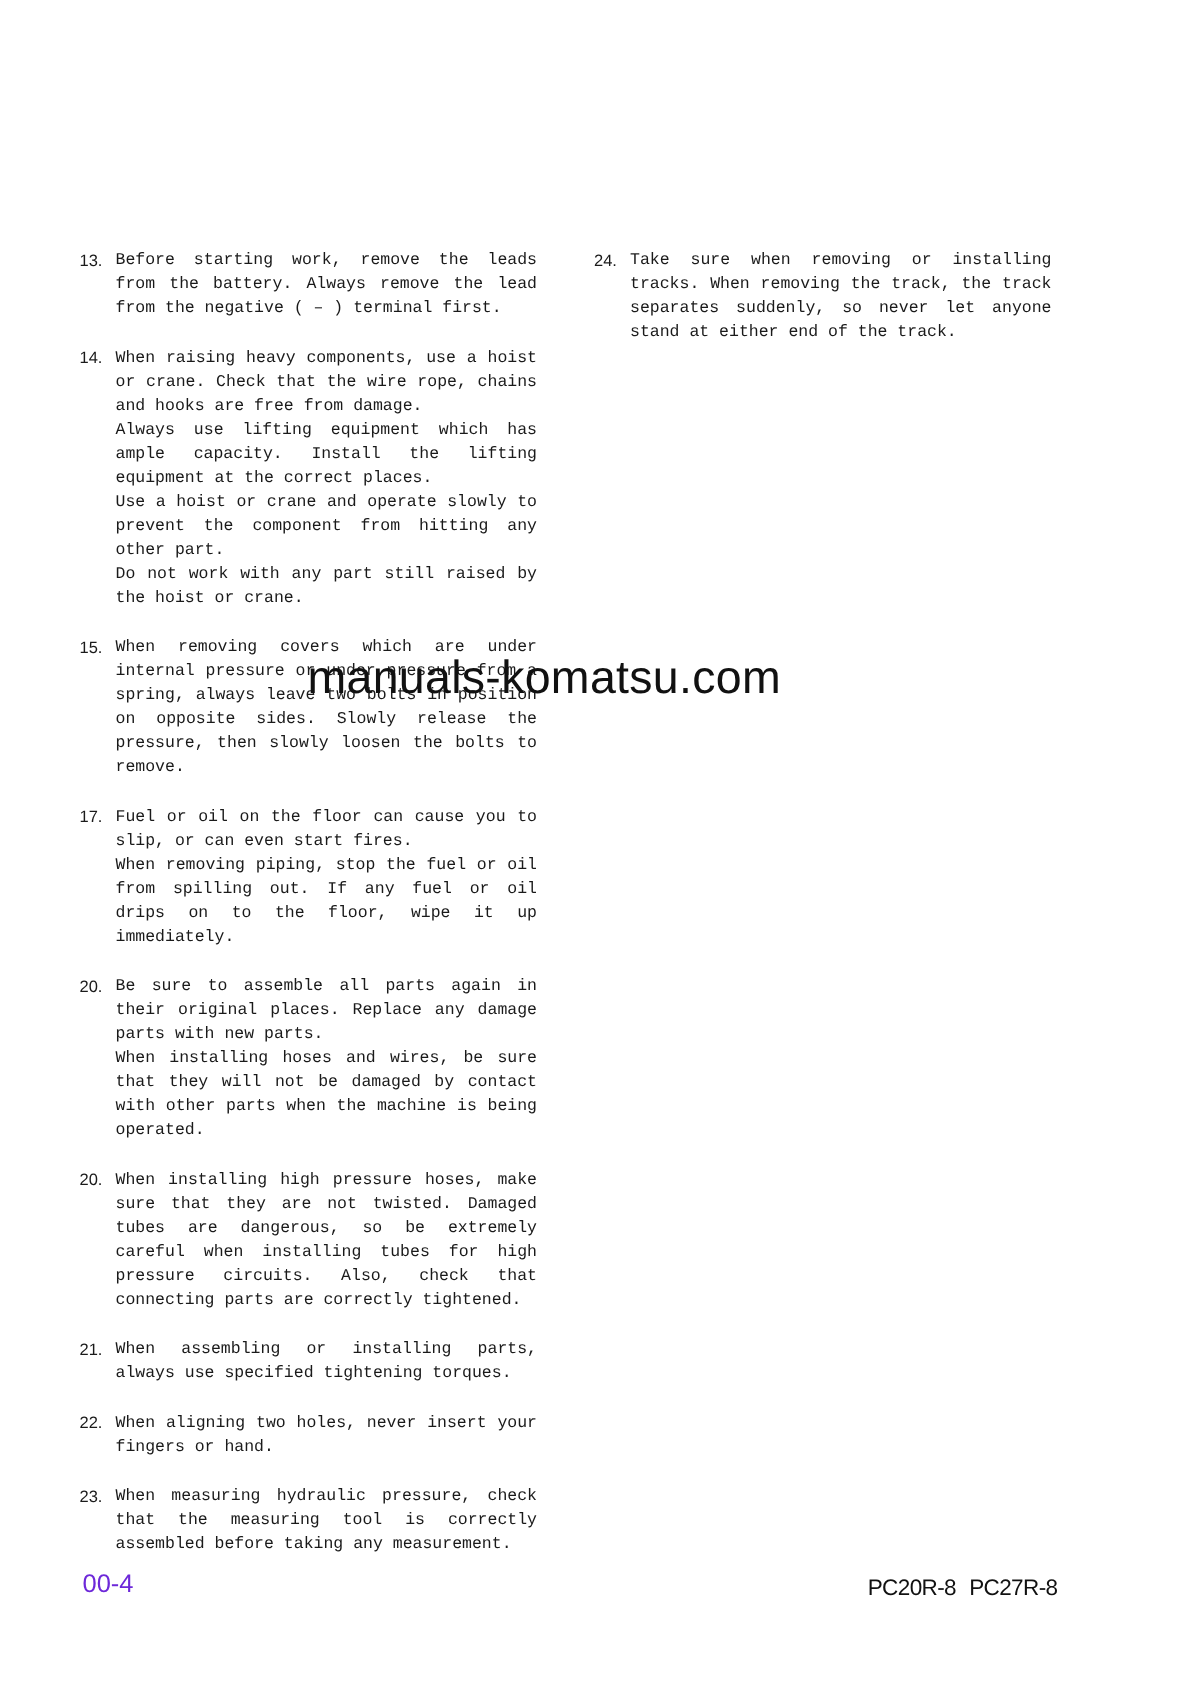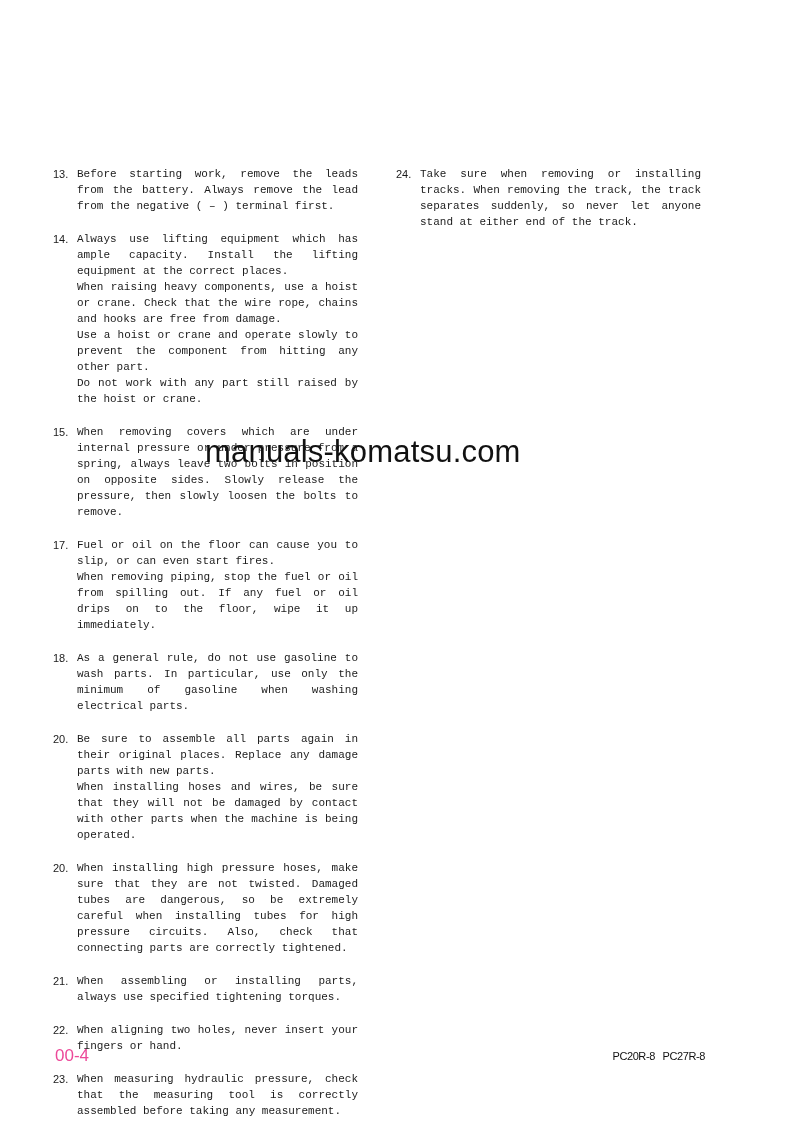--- a/index.html
+++ b/index.html
@@ -49,59 +49,55 @@
       line-height: 26px;
       color: #111111;
       letter-spacing: 0.2px;
       white-space: nowrap;
     }
     .footer-page {
       position: absolute;
       left: 55px;
       top: 1046px;
       font-size: 17px;
-      color: #ec4899;
+      color: #6d28d9;
     }
     .footer-model {
       position: absolute;
       right: 88px;
       top: 1050px;
-      font-size: 11px;
+      font-size: 15px;
       letter-spacing: -0.4px;
       color: #111;
       word-spacing: 5px;
     }
   </style>
 </head>
 <body>
 
 <div class="column col-left">
   <div class="item">
     <span class="item-num">13.</span>
     <span class="para">Before starting work, remove the leads from the battery. Always remove the lead from the negative ( – ) terminal first.</span>
   </div>
   <div class="item">
     <span class="item-num">14.</span>
+    <span class="para">When raising heavy components, use a hoist or crane. Check that the wire rope, chains and hooks are free from damage.</span>
     <span class="para">Always use lifting equipment which has ample ca­pacity. Install the lifting equipment at the correct places.</span>
-    <span class="para">When raising heavy components, use a hoist or crane. Check that the wire rope, chains and hooks are free from damage.</span>
     <span class="para">Use a hoist or crane and operate slowly to prevent the component from hitting any other part.</span>
     <span class="para">Do not work with any part still raised by the hoist or crane.</span>
   </div>
   <div class="item">
     <span class="item-num">15.</span>
     <span class="para">When removing covers which are under internal pressure or under pressure from a spring, always leave two bolts in position on opposite sides. Slowly release the pressure, then slowly loosen the bolts to remove.</span>
   </div>
   <div class="item">
     <span class="item-num">17.</span>
     <span class="para">Fuel or oil on the floor can cause you to slip, or can even start fires.</span>
     <span class="para">When removing piping, stop the fuel or oil from spilling out. If any fuel or oil drips on to the floor, wipe it up immediately.</span>
-  </div>
-  <div class="item">
-    <span class="item-num">18.</span>
-    <span class="para">As a general rule, do not use gasoline to wash parts. In particular, use only the minimum of gaso­line when washing electrical parts.</span>
   </div>
   <div class="item">
     <span class="item-num">20.</span>
     <span class="para">Be sure to assemble all parts again in their origi­nal places. Replace any damage parts with new parts.</span>
     <span class="para">When installing hoses and wires, be sure that they will not be damaged by contact with other parts when the machine is being operated.</span>
   </div>
   <div class="item">
     <span class="item-num">20.</span>
     <span class="para">When installing high pressure hoses, make sure that they are not twisted. Damaged tubes are dan­gerous, so be extremely careful when installing tubes for high pressure circuits. Also, check that connecting parts are correctly tightened.</span>
   </div>

